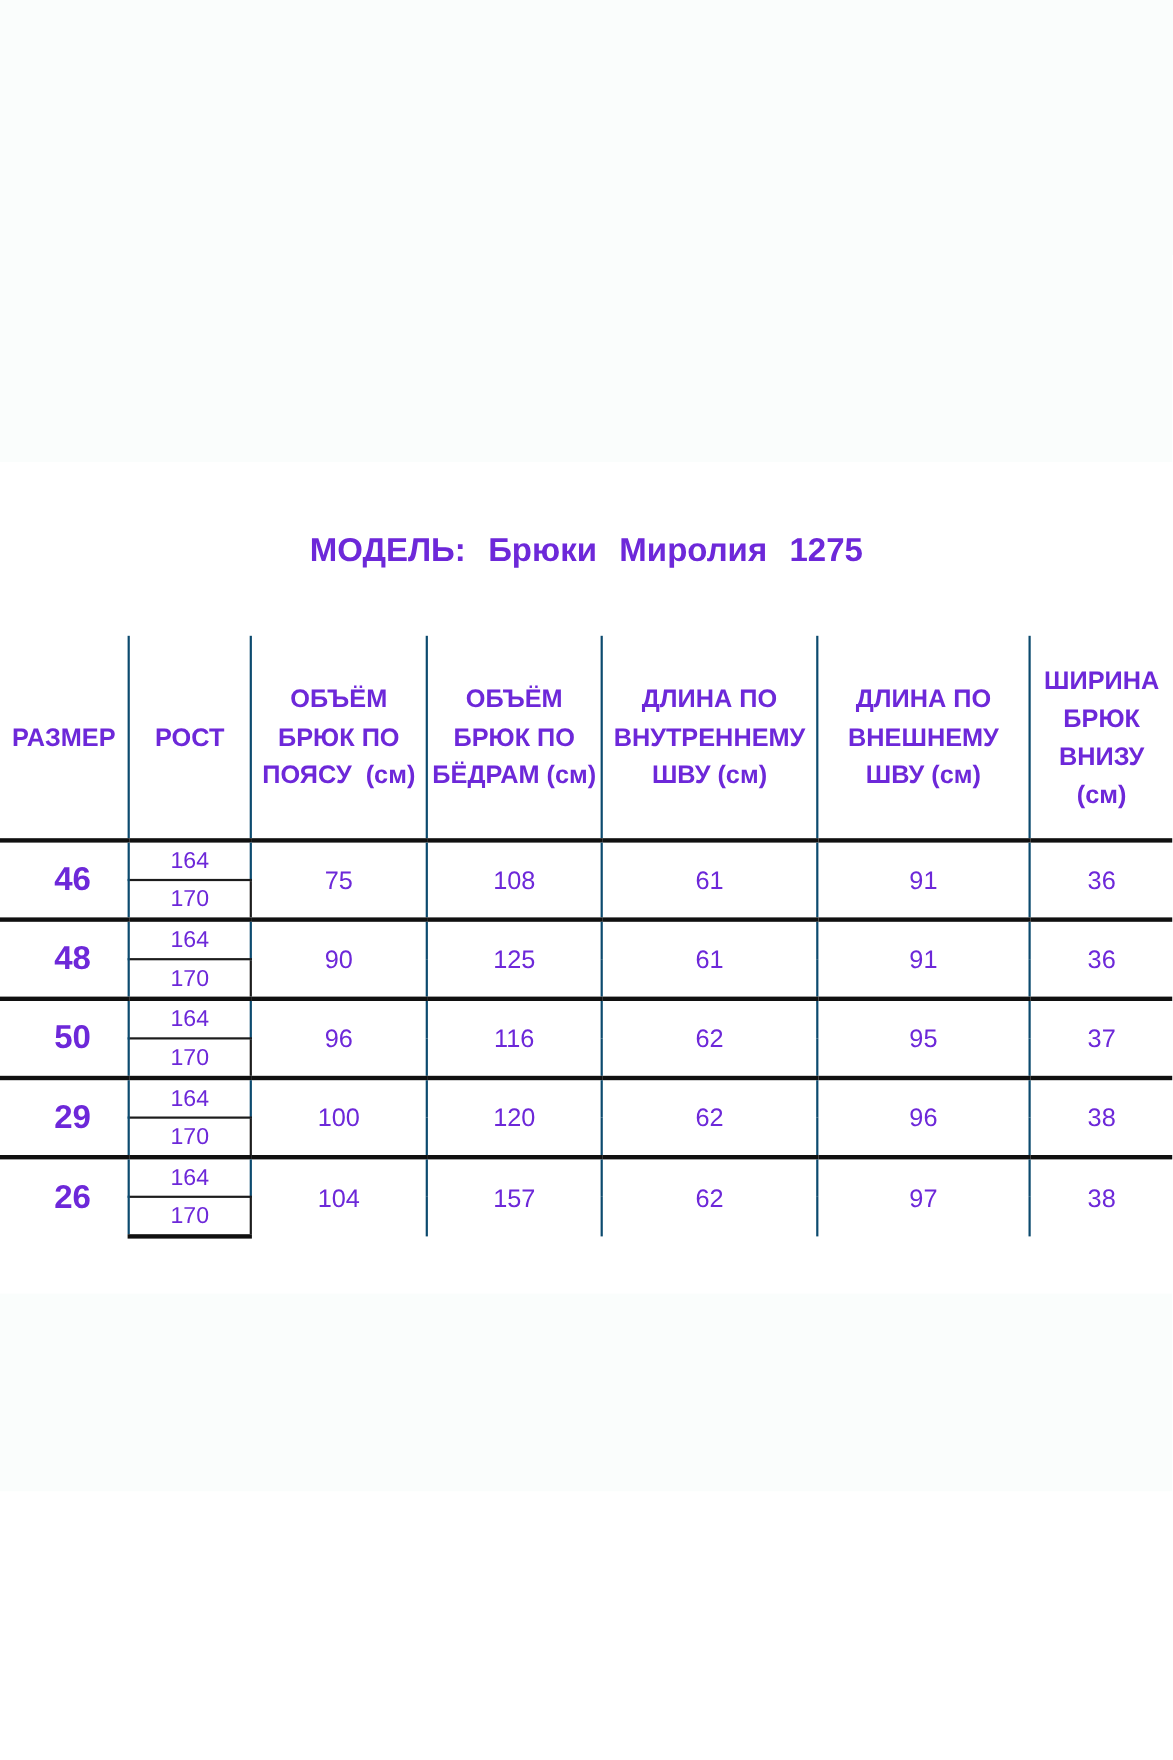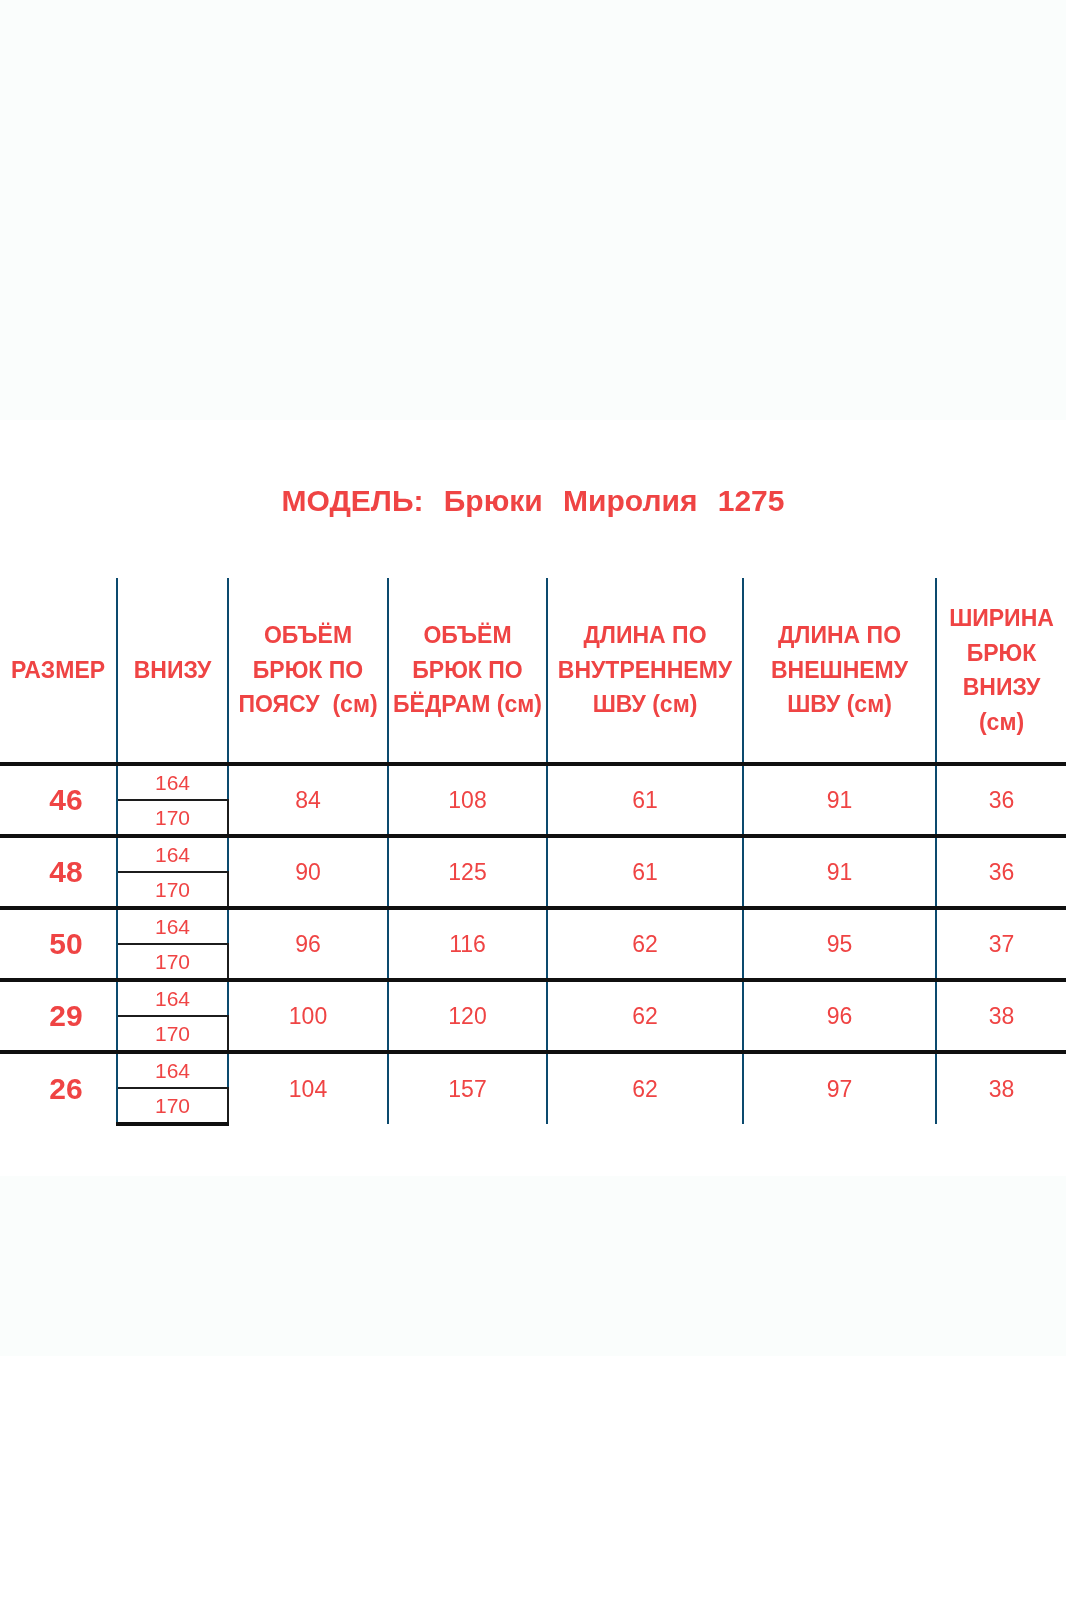--- a/index.html
+++ b/index.html
@@ -4,21 +4,21 @@
 <style>
   * { margin: 0; padding: 0; box-sizing: border-box; }
   html, body { background: #ffffff; }
   .page {
     position: relative;
     width: 1066px;
     height: 1356px;
     margin: 0 auto;
     background: #ffffff;
     font-family: "Liberation Sans", "DejaVu Sans", sans-serif;
-    color: #ef4444;
+    color: #6d28d9;
     overflow: hidden;
   }
   .band { position: absolute; left: 0; width: 1066px; background: #fafdfc; }
   .band-top { top: 0; height: 420px; }
   .band-bottom { top: 1176px; height: 424px; }
 
   .title {
     position: absolute;
     top: 484px;
     left: 0;
@@ -93,21 +93,21 @@
       <col style="width:111px">
       <col style="width:160px">
       <col style="width:159px">
       <col style="width:196px">
       <col style="width:193px">
       <col style="width:130px">
     </colgroup>
     <thead>
       <tr>
         <th class="edge-l">РАЗМЕР</th>
-        <th>ВНИЗУ</th>
+        <th>РОСТ</th>
         <th>ОБЪЁМ
 БРЮК ПО
 ПОЯСУ  (см)</th>
         <th>ОБЪЁМ
 БРЮК ПО
 БЁДРАМ (см)</th>
         <th>ДЛИНА ПО
 ВНУТРЕННЕМУ
 ШВУ (см)</th>
         <th>ДЛИНА ПО
@@ -116,21 +116,21 @@
         <th class="edge-r">ШИРИНА
 БРЮК
 ВНИЗУ (см)</th>
       </tr>
     </thead>
     <tbody>
 
       <tr class="group-start">
         <td class="size-cell edge-l" rowspan="2">46</td>
         <td class="rost-cell rost-top">164</td>
-        <td class="val-cell" rowspan="2">84</td>
+        <td class="val-cell" rowspan="2">75</td>
         <td class="val-cell" rowspan="2">108</td>
         <td class="val-cell" rowspan="2">61</td>
         <td class="val-cell" rowspan="2">91</td>
         <td class="val-cell edge-r" rowspan="2">36</td>
       </tr>
       <tr>
         <td class="rost-cell">170</td>
       </tr>
 
       <tr class="group-start">

